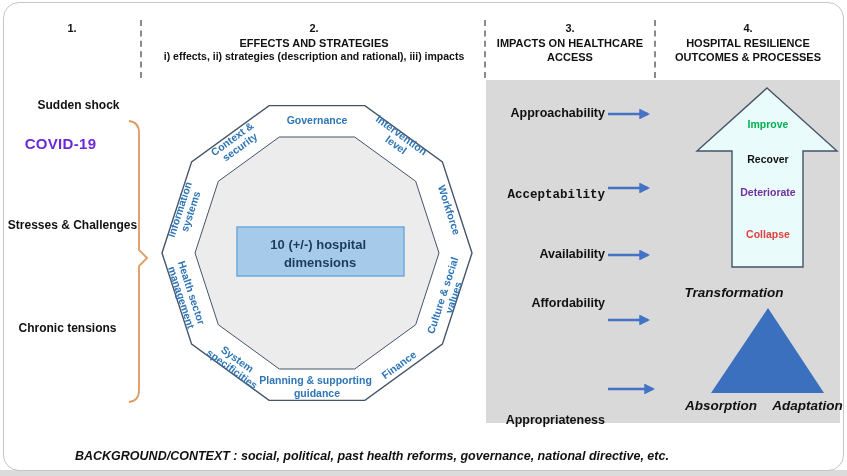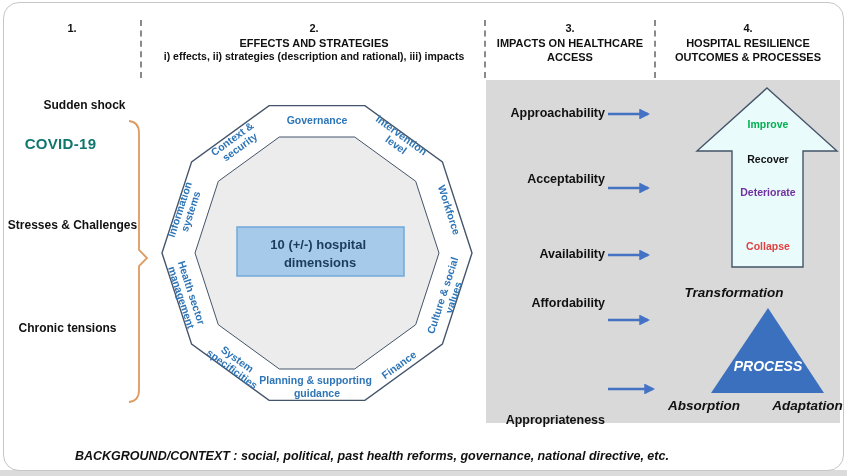--- a/index.html
+++ b/index.html
@@ -6,21 +6,21 @@
   #canvas{position:relative;width:847px;height:476px;background:#ffffff;overflow:hidden;
           font-family:"Liberation Sans",sans-serif;}
   .abs{position:absolute;}
   
   .colhead{position:absolute;top:21px;text-align:center;color:#111;font-weight:bold;
            font-size:11px;line-height:1.32;}
   .colhead .sub{font-size:10.5px;}
   .divider{position:absolute;top:20px;height:58px;width:0;border-left:2px dashed #8a8a8a;}
   
   .event{position:absolute;color:#111;font-weight:bold;font-size:12px;text-align:center;}
-  .covid{position:absolute;color:#0f766e;font-weight:bold;font-size:15px;letter-spacing:.3px;text-align:center;}
+  .covid{position:absolute;color:#6d28d9;font-weight:bold;font-size:15px;letter-spacing:.3px;text-align:center;}
   
   #gray-panel{position:absolute;left:486px;top:80px;width:354px;height:343px;background:#D9D9D9;}
   
   .access-label{position:absolute;left:490px;width:115px;text-align:right;color:#111;
                 font-weight:bold;font-size:12.5px;}
   
   .arrow-word{position:absolute;left:707px;width:122px;text-align:center;font-weight:bold;font-size:10.5px;}
   
   .proc{position:absolute;color:#111;font-weight:bold;font-style:italic;font-size:13.5px;text-align:center;}
   .proc-white{position:absolute;color:#fff;font-weight:bold;font-style:italic;font-size:14px;text-align:center;}
@@ -57,21 +57,21 @@
   </div>
   <div class="colhead" style="left:658px;width:180px;">
     <div>4.</div>
     <div>HOSPITAL RESILIENCE OUTCOMES &amp; PROCESSES</div>
   </div>
 
   <div class="divider" style="left:140px;"></div>
   <div class="divider" style="left:484px;"></div>
   <div class="divider" style="left:654px;"></div>
 
-  <div class="event" style="left:22px;top:98px;width:125px;">Sudden shock</div>
+  <div class="event" style="left:16px;top:98px;width:125px;">Sudden shock</div>
   <div class="covid" style="left:8px;top:135px;width:105px;">COVID-19</div>
   <div class="event" style="left:0px;top:218px;width:145px;">Stresses &amp; Challenges</div>
   <div class="event" style="left:5px;top:321px;width:125px;">Chronic tensions</div>
 
   <svg class="abs" style="left:0;top:0;" width="847" height="476" viewBox="0 0 847 476">
     <defs>
       <marker id="ah" viewBox="0 0 10 10" refX="8" refY="5" markerWidth="4.2" markerHeight="4.2" orient="auto">
         <path d="M0,0 L10,5 L0,10 z" fill="#4472C4"></path>
       </marker>
     </defs>
@@ -130,31 +130,30 @@
     <line x1="608" y1="255" x2="648" y2="255" stroke="#4472C4" stroke-width="2.6" marker-end="url(#ah)"></line>
     <line x1="608" y1="320" x2="648" y2="320" stroke="#4472C4" stroke-width="2.6" marker-end="url(#ah)"></line>
     <line x1="608" y1="389" x2="653" y2="389" stroke="#4472C4" stroke-width="2.6" marker-end="url(#ah)"></line>
 
     <polygon points="767,88 837,151 803,151 803,267 732,267 732,151 697,151" fill="#EAFBFB" stroke="#44546A" stroke-width="1.4"></polygon>
 
     <polygon points="768,308 711,393 824,393" fill="#3A70BE"></polygon>
   </svg>
 
   <div class="access-label" style="top:106px;">Approachability</div>
-  <div class="access-label" style="top:172px;">Acceptability</div>
+  <div class="access-label" style="top:188px;font-family:Liberation Mono, monospace;">Acceptability</div>
   <div class="access-label" style="top:247px;">Availability</div>
   <div class="access-label" style="top:296px;">Affordability</div>
   <div class="access-label" style="top:381px;margin-top:32px;">Appropriateness</div>
 
   <div class="arrow-word" style="top:118px;color:#00B050;">Improve</div>
   <div class="arrow-word" style="top:153px;color:#111;">Recover</div>
   <div class="arrow-word" style="top:186px;color:#7030A0;">Deteriorate</div>
-  <div class="arrow-word" style="top:240px;color:#E04040;">Collapse</div>
+  <div class="arrow-word" style="top:228px;color:#E04040;">Collapse</div>
 
   <div class="proc" style="left:664px;top:285px;width:140px;">Transformation</div>
-  <div class="proc-white" style="left:708px;top:358px;width:120px;">PROCESS</div>
-  <div class="proc" style="left:649px;top:398px;width:110px;">Absorption</div>
+  <div class="proc" style="left:666px;top:398px;width:110px;">Absorption</div>
   <div class="proc" style="left:750px;top:398px;width:115px;">Adaptation</div>
 
   <div id="caption">BACKGROUND/CONTEXT : social, political, past health reforms, governance, national directive, etc.</div>
 
   <div id="card-border"></div>
 </div>
 
 </body></html>

